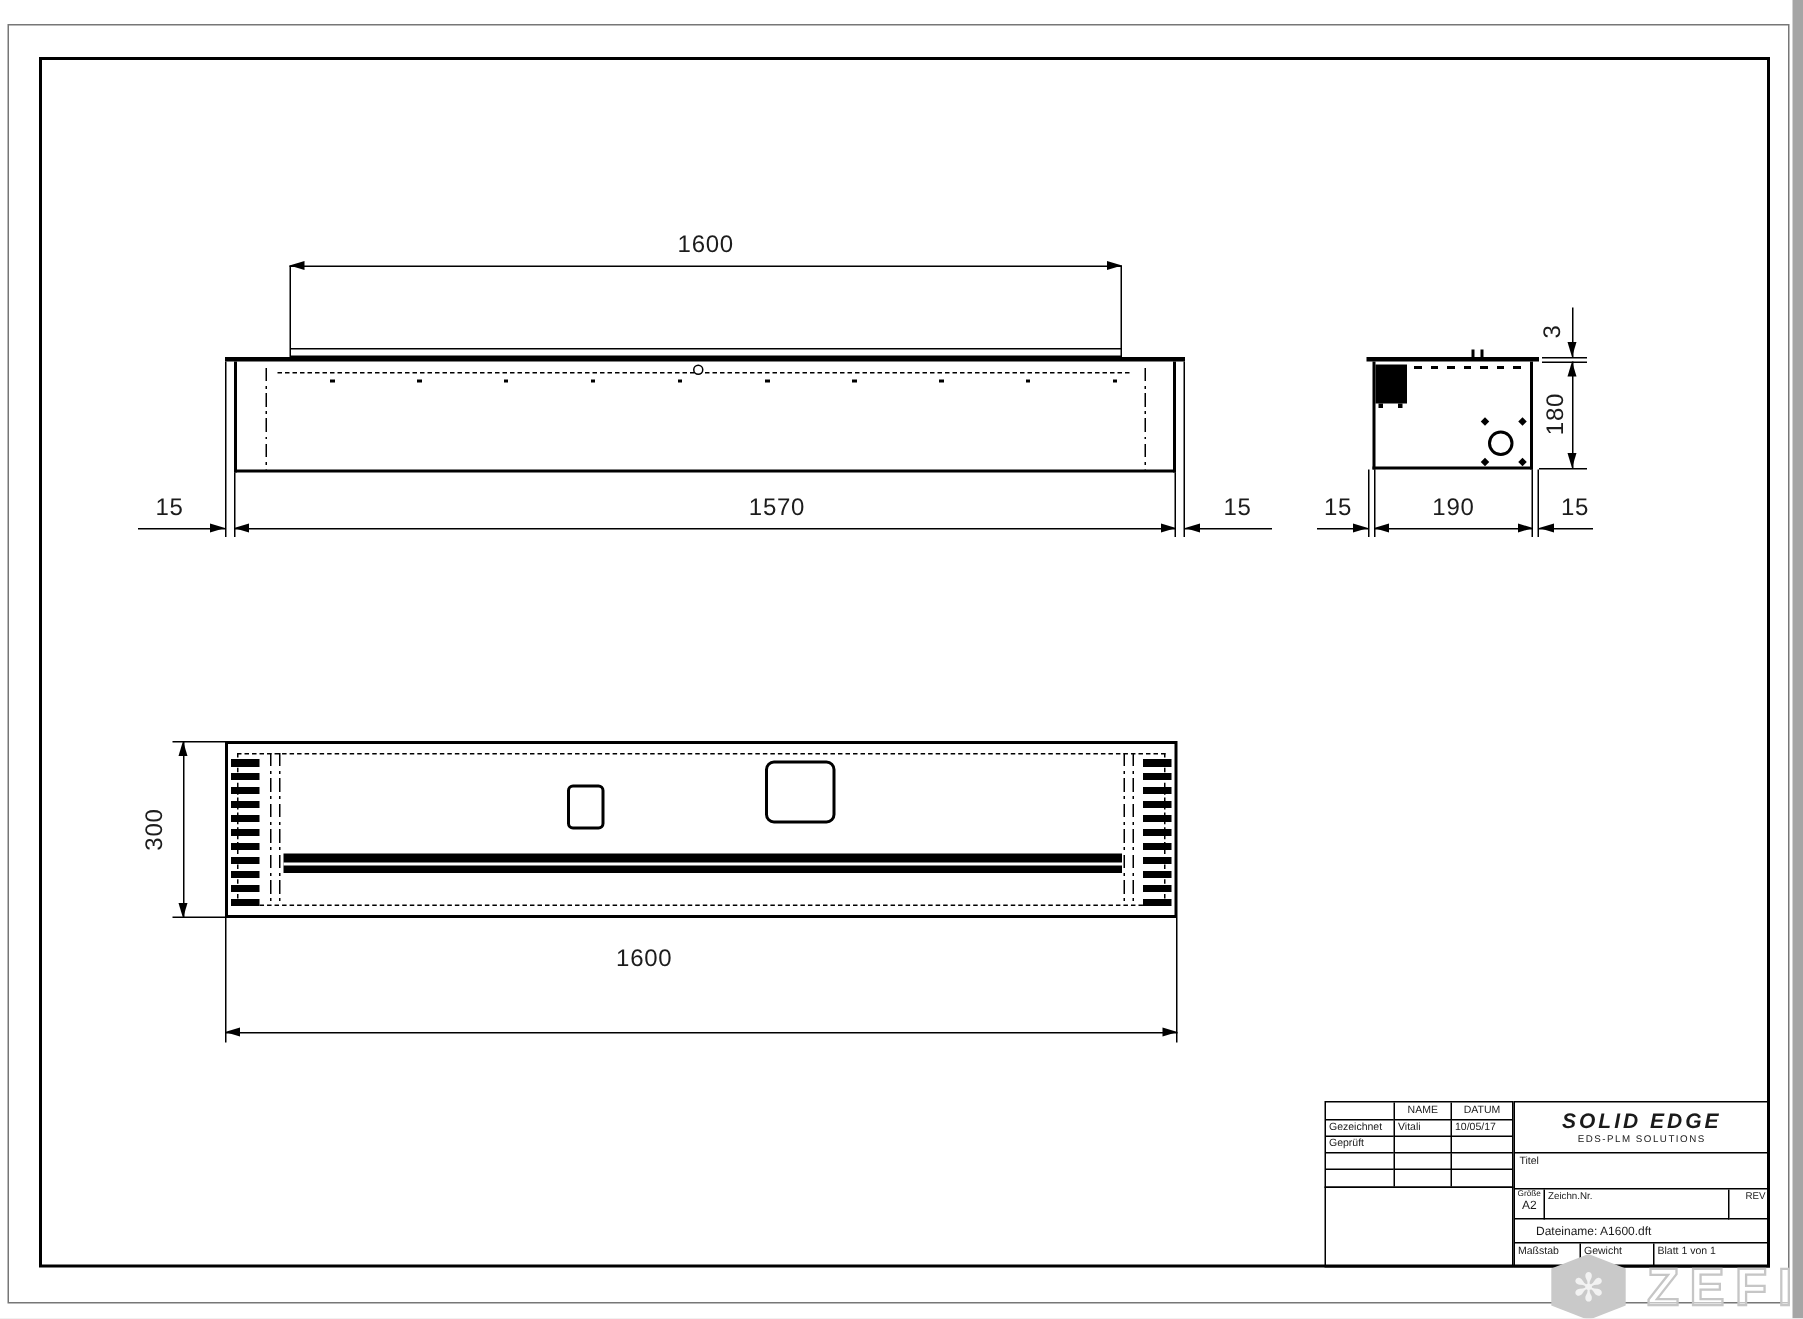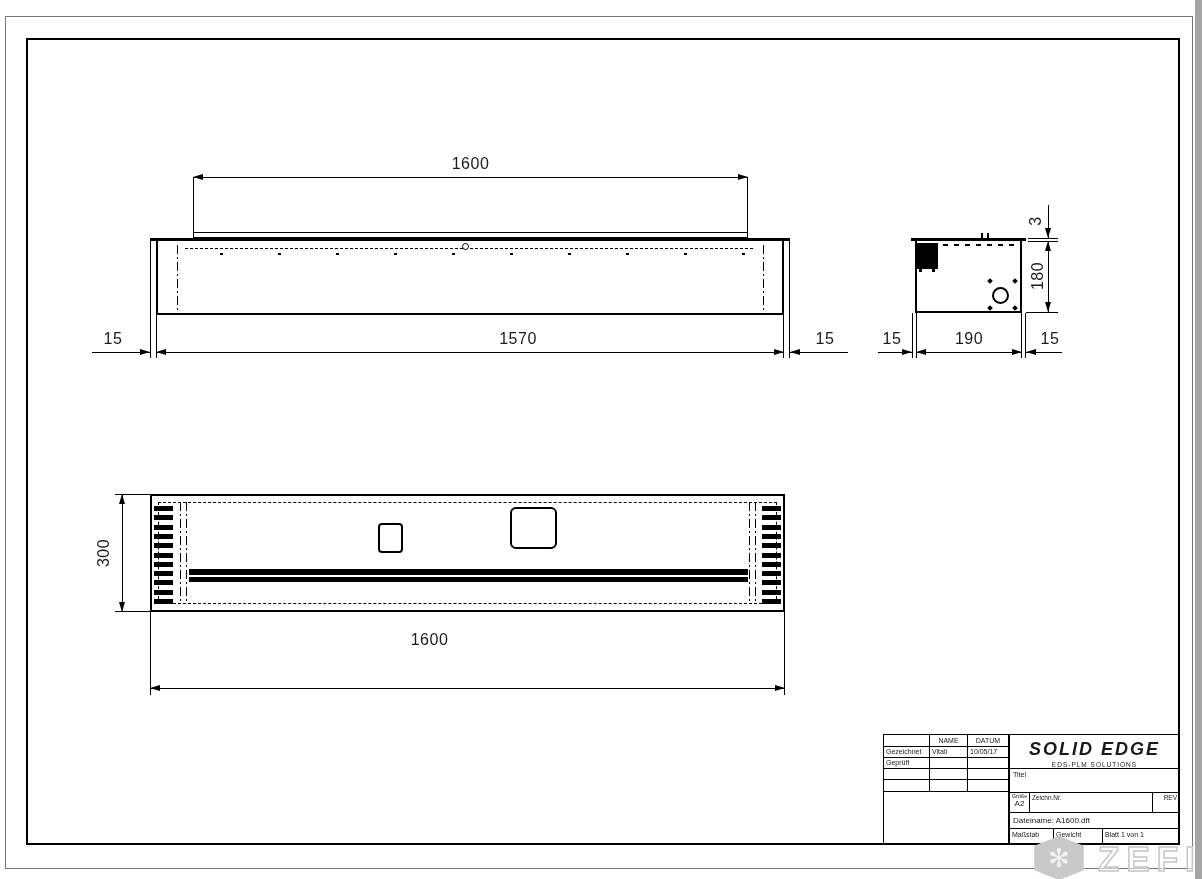--- a/index.html
+++ b/index.html
@@ -164,31 +164,31 @@
       <div class="cell" style="left:84px;top:23px;right:0;height:11px;border-bottom:1px solid #000;"></div>
       <div class="cell" style="left:0;top:34px;width:45px;height:11px;border-bottom:1px solid #000;"></div>
       <div class="cell" style="left:45px;top:34px;width:39px;height:11px;border-left:1px solid #000;border-right:1px solid #000;border-bottom:1px solid #000;"></div>
       <div class="cell" style="left:84px;top:34px;right:0;height:11px;border-bottom:1px solid #000;"></div>
       <div class="cell" style="left:45px;top:45px;width:39px;bottom:0;border-left:1px solid #000;border-right:1px solid #000;"></div>
     </div>
     <div class="box brd" style="left:883px;top:791px;width:126px;height:54px;"></div>
 
     <div class="box brd" style="left:1009px;top:734px;width:171px;height:111px;">
       <div class="cell" style="left:0;top:0;right:0;height:34px;border-bottom:1px solid #000;text-align:center;">
-        <div style="font-size:18px;font-style:italic;font-weight:bold;letter-spacing:2px;margin-top:4px;font-family:'Liberation Sans',sans-serif;">SOLID EDGE</div>
+        <div style="font-size:14px;font-style:italic;font-weight:bold;letter-spacing:2px;margin-top:4px;font-family:'Liberation Sans',sans-serif;">SOLID EDGE</div>
         <div style="font-size:6.5px;letter-spacing:1px;margin-top:1px;">EDS-PLM SOLUTIONS</div>
       </div>
       <div class="cell" style="left:0;top:34px;right:0;height:24px;border-bottom:1px solid #000;font-size:7px;padding:2px 3px;">Titel</div>
       <div class="cell" style="left:0;top:58px;width:20px;height:20px;border-bottom:1px solid #000;border-right:1px solid #000;text-align:center;">
         <div style="font-size:5.5px;">Größe</div>
         <div style="font-size:8px;">A2</div>
       </div>
       <div class="cell" style="left:20px;top:58px;width:123px;height:20px;border-bottom:1px solid #000;border-right:1px solid #000;font-size:6.5px;padding:1px 2px;">Zeichn.Nr.</div>
       <div class="cell" style="left:143px;top:58px;right:0;height:20px;border-bottom:1px solid #000;font-size:6.5px;padding:1px 2px;text-align:right;">REV</div>
-      <div class="cell" style="left:0;top:78px;right:0;height:16px;border-bottom:1px solid #000;font-size:8px;line-height:15px;padding-left:3px;">Dateiname: A1600.dft</div>
+      <div class="cell" style="left:0;top:78px;right:0;height:16px;border-bottom:1px solid #000;font-size:8px;line-height:15px;padding-left:14px;">Dateiname: A1600.dft</div>
       <div class="cell" style="left:0;top:94px;width:44px;bottom:0;border-right:1px solid #000;font-size:7px;padding:2px;">Maßstab</div>
       <div class="cell" style="left:44px;top:94px;width:49px;bottom:0;border-right:1px solid #000;font-size:7px;padding:2px;">Gewicht</div>
       <div class="cell" style="left:93px;top:94px;right:0;bottom:0;font-size:7px;padding:2px;">Blatt 1 von 1</div>
     </div>
   </div>
 
   <div style="position:absolute;left:0;top:0;width:1202px;height:879px;pointer-events:none;">
     <div style="position:absolute;left:1028px;top:836px;width:62px;height:44px;background:#c9c9c9;clip-path:polygon(50% 0%,90% 22%,90% 78%,50% 100%,10% 78%,10% 22%);text-align:center;">
       <span style="color:#f2f2f2;font-size:26px;line-height:44px;">✻</span>
     </div>

